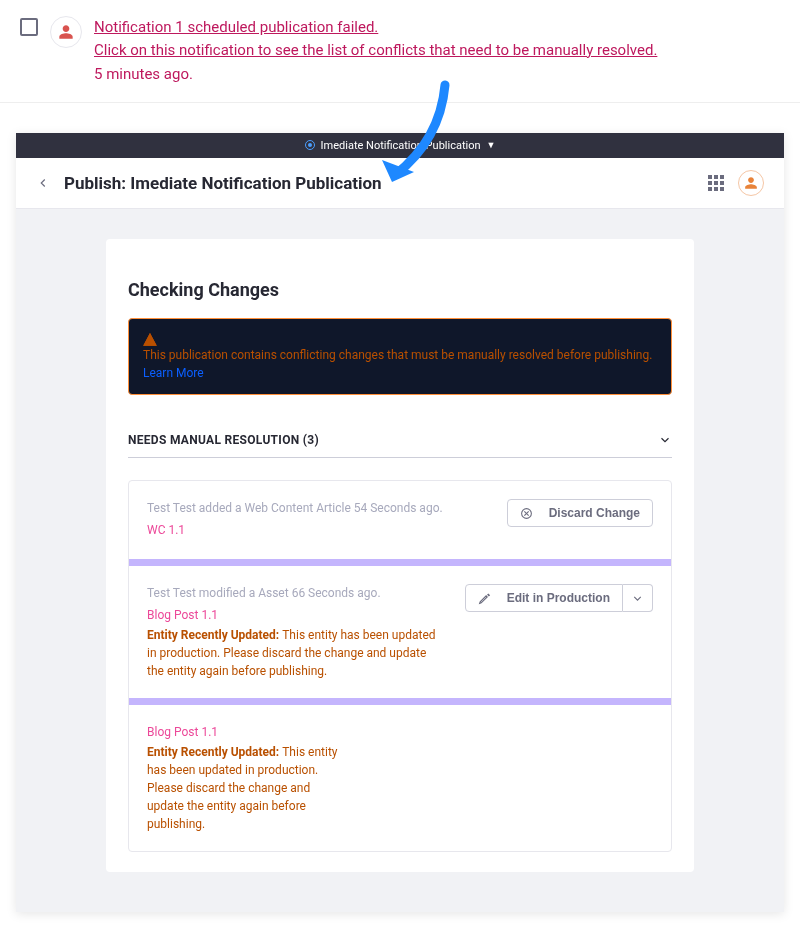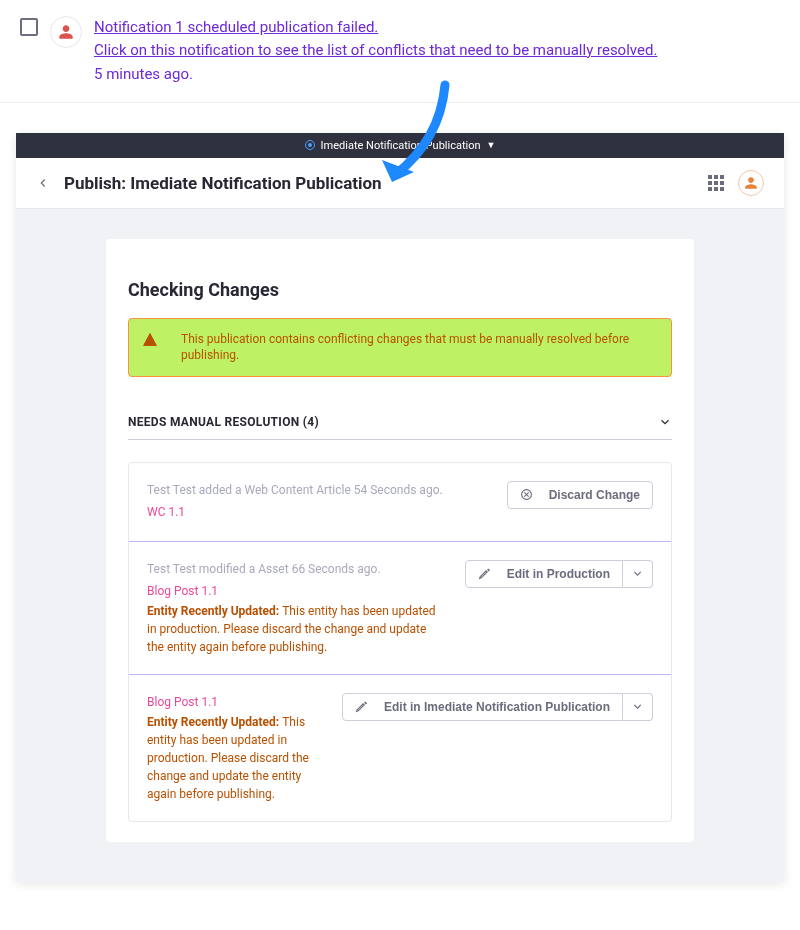--- a/index.html
+++ b/index.html
@@ -3,21 +3,21 @@
 <meta charset="utf-8">
 <style>
   * { box-sizing: border-box; margin: 0; padding: 0; }
   body { font-family: -apple-system, BlinkMacSystemFont, "Segoe UI", Roboto, sans-serif; background: #fff; color: #272833; font-size: 14px; }
   
   
   .notification-panel { display: flex; align-items: flex-start; gap: 12px; padding: 16px 20px 16px 20px; border-bottom: 1px solid #eee; }
   .checkbox { width: 18px; height: 18px; border: 2px solid #6b6c7e; flex-shrink: 0; margin-top: 2px; border-radius: 2px; }
   .avatar-small { width: 32px; height: 32px; border-radius: 50%; border: 1px solid #e7e7ed; display: flex; align-items: center; justify-content: center; flex-shrink: 0; }
   .user-svg { width: 16px; height: 16px; fill: #d9534f; }
-  .notif-text { color: #6d28d9; font-size: 15px; line-height: 1.5; }
+  .notif-text { color: #be185d; font-size: 15px; line-height: 1.5; }
   .notif-line { text-decoration: underline; }
   .notif-time { text-decoration: none; margin-top: 2px; }
   
   
   .arrow-wrap { position: absolute; left: 370px; top: 80px; z-index: 10; pointer-events: none; }
   .arrow-svg { width: 90px; height: 110px; }
   
   
   .app-window { margin: 30px 16px 20px 16px; box-shadow: 0 2px 10px rgba(0,0,0,0.1); background: #fff; }
   .topbar { background: #30313f; color: #fff; font-size: 11px; padding: 6px 0; display: flex; align-items: center; justify-content: center; gap: 6px; }
@@ -32,39 +32,39 @@
   .header-right { display: flex; align-items: center; gap: 14px; }
   .grid-icon { display: grid; grid-template-columns: repeat(3,4px); grid-template-rows: repeat(3,4px); gap: 2px; }
   .grid-icon span { background: #6b6c7e; width:4px; height:4px; }
   .avatar-hdr { width: 26px; height: 26px; border-radius: 50%; border: 1px solid #f5c6a5; display:flex; align-items:center; justify-content:center; }
   .avatar-hdr svg { width:14px; height:14px; fill:#e8833a; }
   
   .body-area { background: #f1f2f5; padding: 30px 90px 40px 90px; }
   .card { background: #fff; border-radius: 4px; padding: 20px 22px; }
   .card h2 { font-size: 18px; font-weight: 700; margin-bottom: 18px; margin-top: 20px; }
   
-  .alert { background: #bef264; border: 1px solid #ff8f39; border-radius: 4px; padding: 12px 14px; display: flex; gap: 24px; margin-bottom: 28px; }
+  .alert { background: #0f172a; border: 1px solid #ff8f39; border-radius: 4px; padding: 12px 14px; display: flex; gap: 0; margin-bottom: 28px; flex-direction: column; }
   .alert-icon { width: 14px; height: 14px; fill: #b95000; flex-shrink: 0; margin-top: 2px; }
   .alert-body { font-size: 12px; color: #b95000; line-height: 1.4; }
   .alert-body .learn { color: #0b5fff; display: block; margin-top: 2px; cursor: pointer; }
   
   .section-head { display: flex; justify-content: space-between; align-items: center; padding: 10px 0; border-bottom: 1px solid #cdced9; font-size: 12px; font-weight: 700; letter-spacing: 0.3px; cursor: pointer; }
   .section-head .chev { width: 14px; height: 14px; stroke: #272833; fill: none; stroke-width: 2; }
   
   .items { border: 1px solid #e7e7ed; border-radius: 4px; margin-top: 22px; }
-  .item { padding: 18px; display: flex; justify-content: space-between; gap: 20px; border-bottom: 1px solid #c4b5fd; }
+  .item { padding: 18px; display: flex; justify-content: space-between; gap: 20px; border-bottom: 7px solid #c4b5fd; }
   .item:last-child { border-bottom: none; }
   .item-left { flex: 1; font-size: 12px; line-height: 1.5; }
   .item-meta { color: #a7a9bc; margin-bottom: 4px; }
   .item-title { font-weight: 400; color: #ec4899; margin-bottom: 2px; }
   .item-err { color: #b95000; }
   .item-err .lead { font-weight: 700; }
   .item-right { flex-shrink: 0; }
   
-  .btn-outline { background: #fff; border: 1px solid #cdced9; border-radius: 4px; padding: 6px 12px; font-size: 12px; font-weight: 600; color: #6b6c7e; display: inline-flex; align-items: flex-start; gap: 16px; cursor: pointer; }
+  .btn-outline { background: #fff; border: 1px solid #cdced9; border-radius: 4px; padding: 6px 12px; font-size: 12px; font-weight: 600; color: #6b6c7e; display: inline-flex; align-items: flex-end; gap: 16px; cursor: pointer; }
   .btn-outline svg { width: 13px; height: 13px; stroke: #6b6c7e; fill: none; stroke-width: 2; }
   .btn-group { display: inline-flex; }
   .btn-group .btn-outline:first-child { border-top-right-radius: 0; border-bottom-right-radius: 0; padding-left: 12px; }
   .btn-group .btn-outline.caret-btn { border-left: none; border-top-left-radius: 0; border-bottom-left-radius: 0; padding: 6px 8px; }
 </style>
 </head>
 <body>
 
 <div class="notification-panel">
   <div class="checkbox"></div>
@@ -125,25 +125,26 @@
     <div class="card">
       <h2>Checking Changes</h2>
 
       <div class="alert">
         <svg class="alert-icon" viewBox="0 0 24 24">
             <path d="M12 2 L22 21 H2 Z M12 9v5 M12 17v1" stroke="#b95000" stroke-width="2" fill="#b95000" stroke-linecap="round"></path>
             <path d="M12 2 L22 21 H2 Z" fill="none" stroke="#b95000" stroke-width="2"></path>
           </svg>
         <div class="alert-body">
           <span>This publication contains conflicting changes that must be manually resolved before publishing.</span>
+          <span class="learn">Learn More</span>
         </div>
       </div>
 
       <div class="section-head">
-        <span>NEEDS MANUAL RESOLUTION (4)</span>
+        <span>NEEDS MANUAL RESOLUTION (3)</span>
         <svg class="chev" viewBox="0 0 24 24">
             <polyline points="6 9 12 15 18 9"></polyline>
           </svg>
       </div>
 
       <div class="items">
 
         <div class="item">
           <div class="item-left">
             <div class="item-meta">Test Test added a Web Content Article 54 Seconds ago.</div>
@@ -182,33 +183,18 @@
               </button>
             </div>
           </div>
         </div>
 
         <div class="item">
           <div class="item-left" style="max-width:200px;">
             <div class="item-title">Blog Post 1.1</div>
             <div class="item-err"><span class="lead">Entity Recently Updated: </span><span>This entity has been updated in production. Please discard the change and update the entity again before publishing.</span></div>
           </div>
-          <div class="item-right">
-            <div class="btn-group">
-              <button class="btn-outline">
-                <svg viewBox="0 0 24 24">
-                    <path d="M3 21l3-1 11-11-2-2L4 18l-1 3zM18 5l2 2 1-1-2-2-1 1z"></path>
-                  </svg>
-                <span>Edit in Imediate Notification Publication</span>
-              </button>
-              <button class="btn-outline caret-btn">
-                <svg viewBox="0 0 24 24">
-                    <polyline points="6 9 12 15 18 9"></polyline>
-                  </svg>
-              </button>
-            </div>
-          </div>
         </div>
       </div>
 
     </div>
   </div>
 </div>
 
 </body></html>

